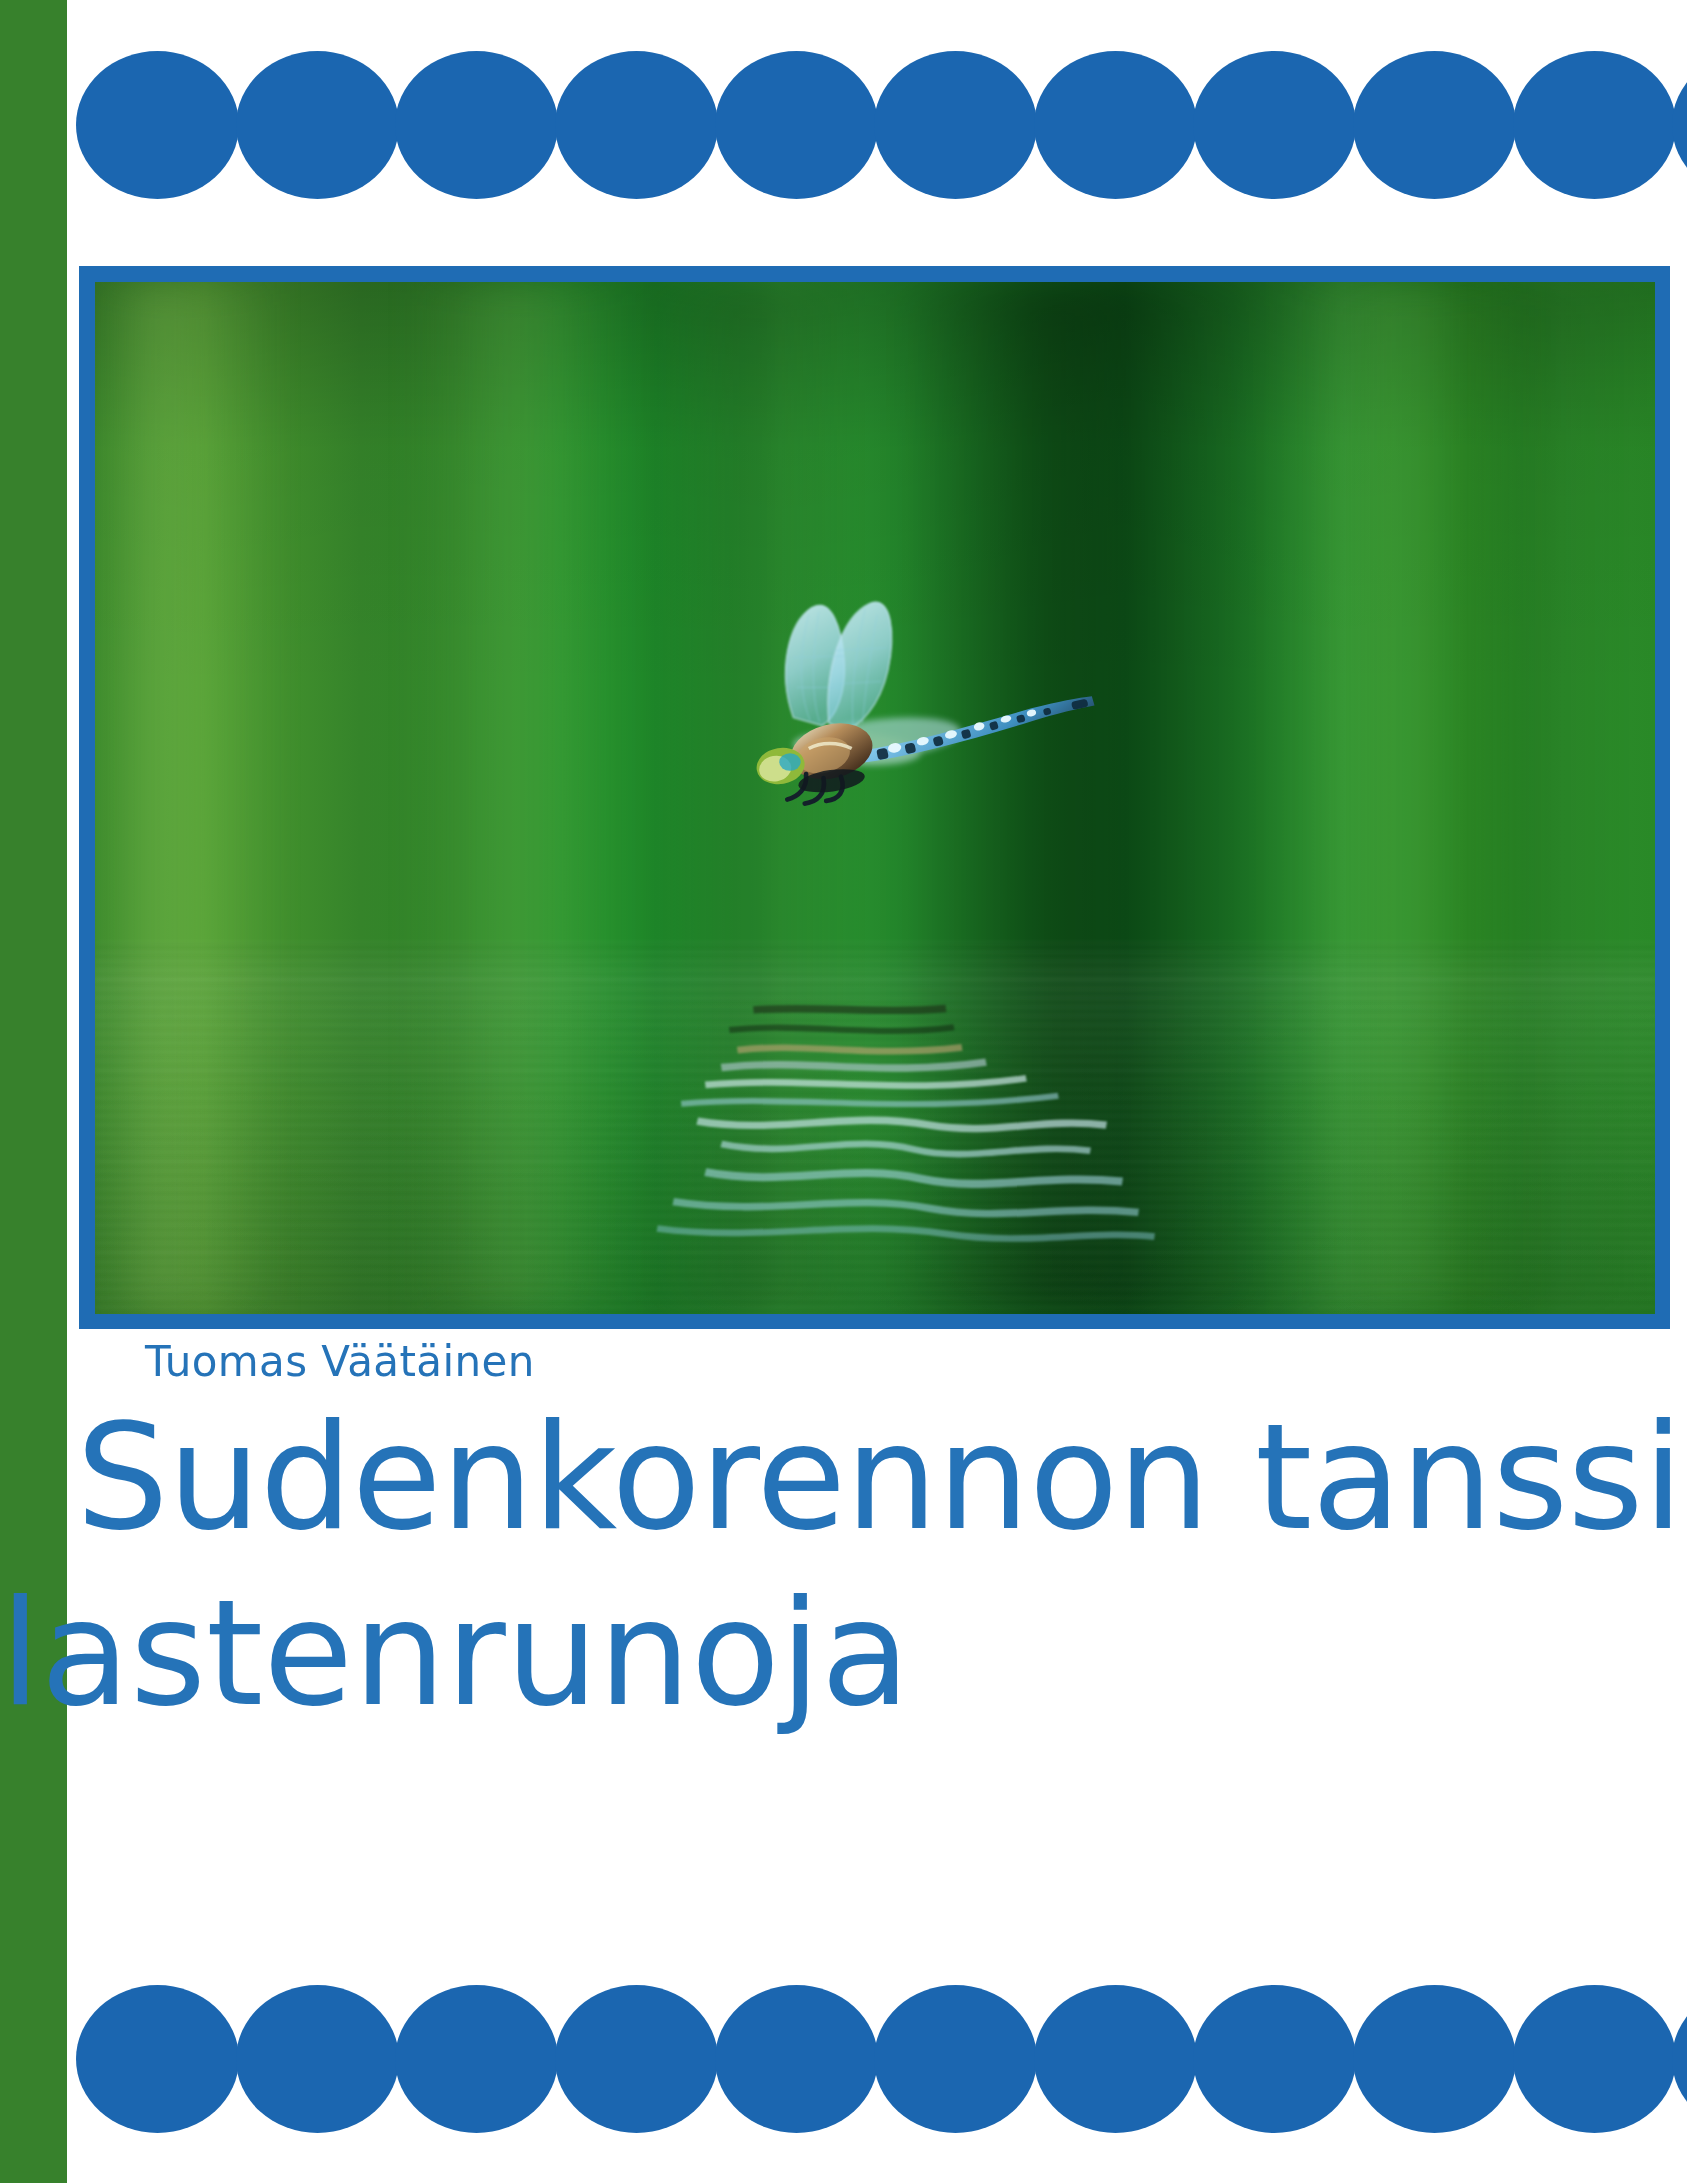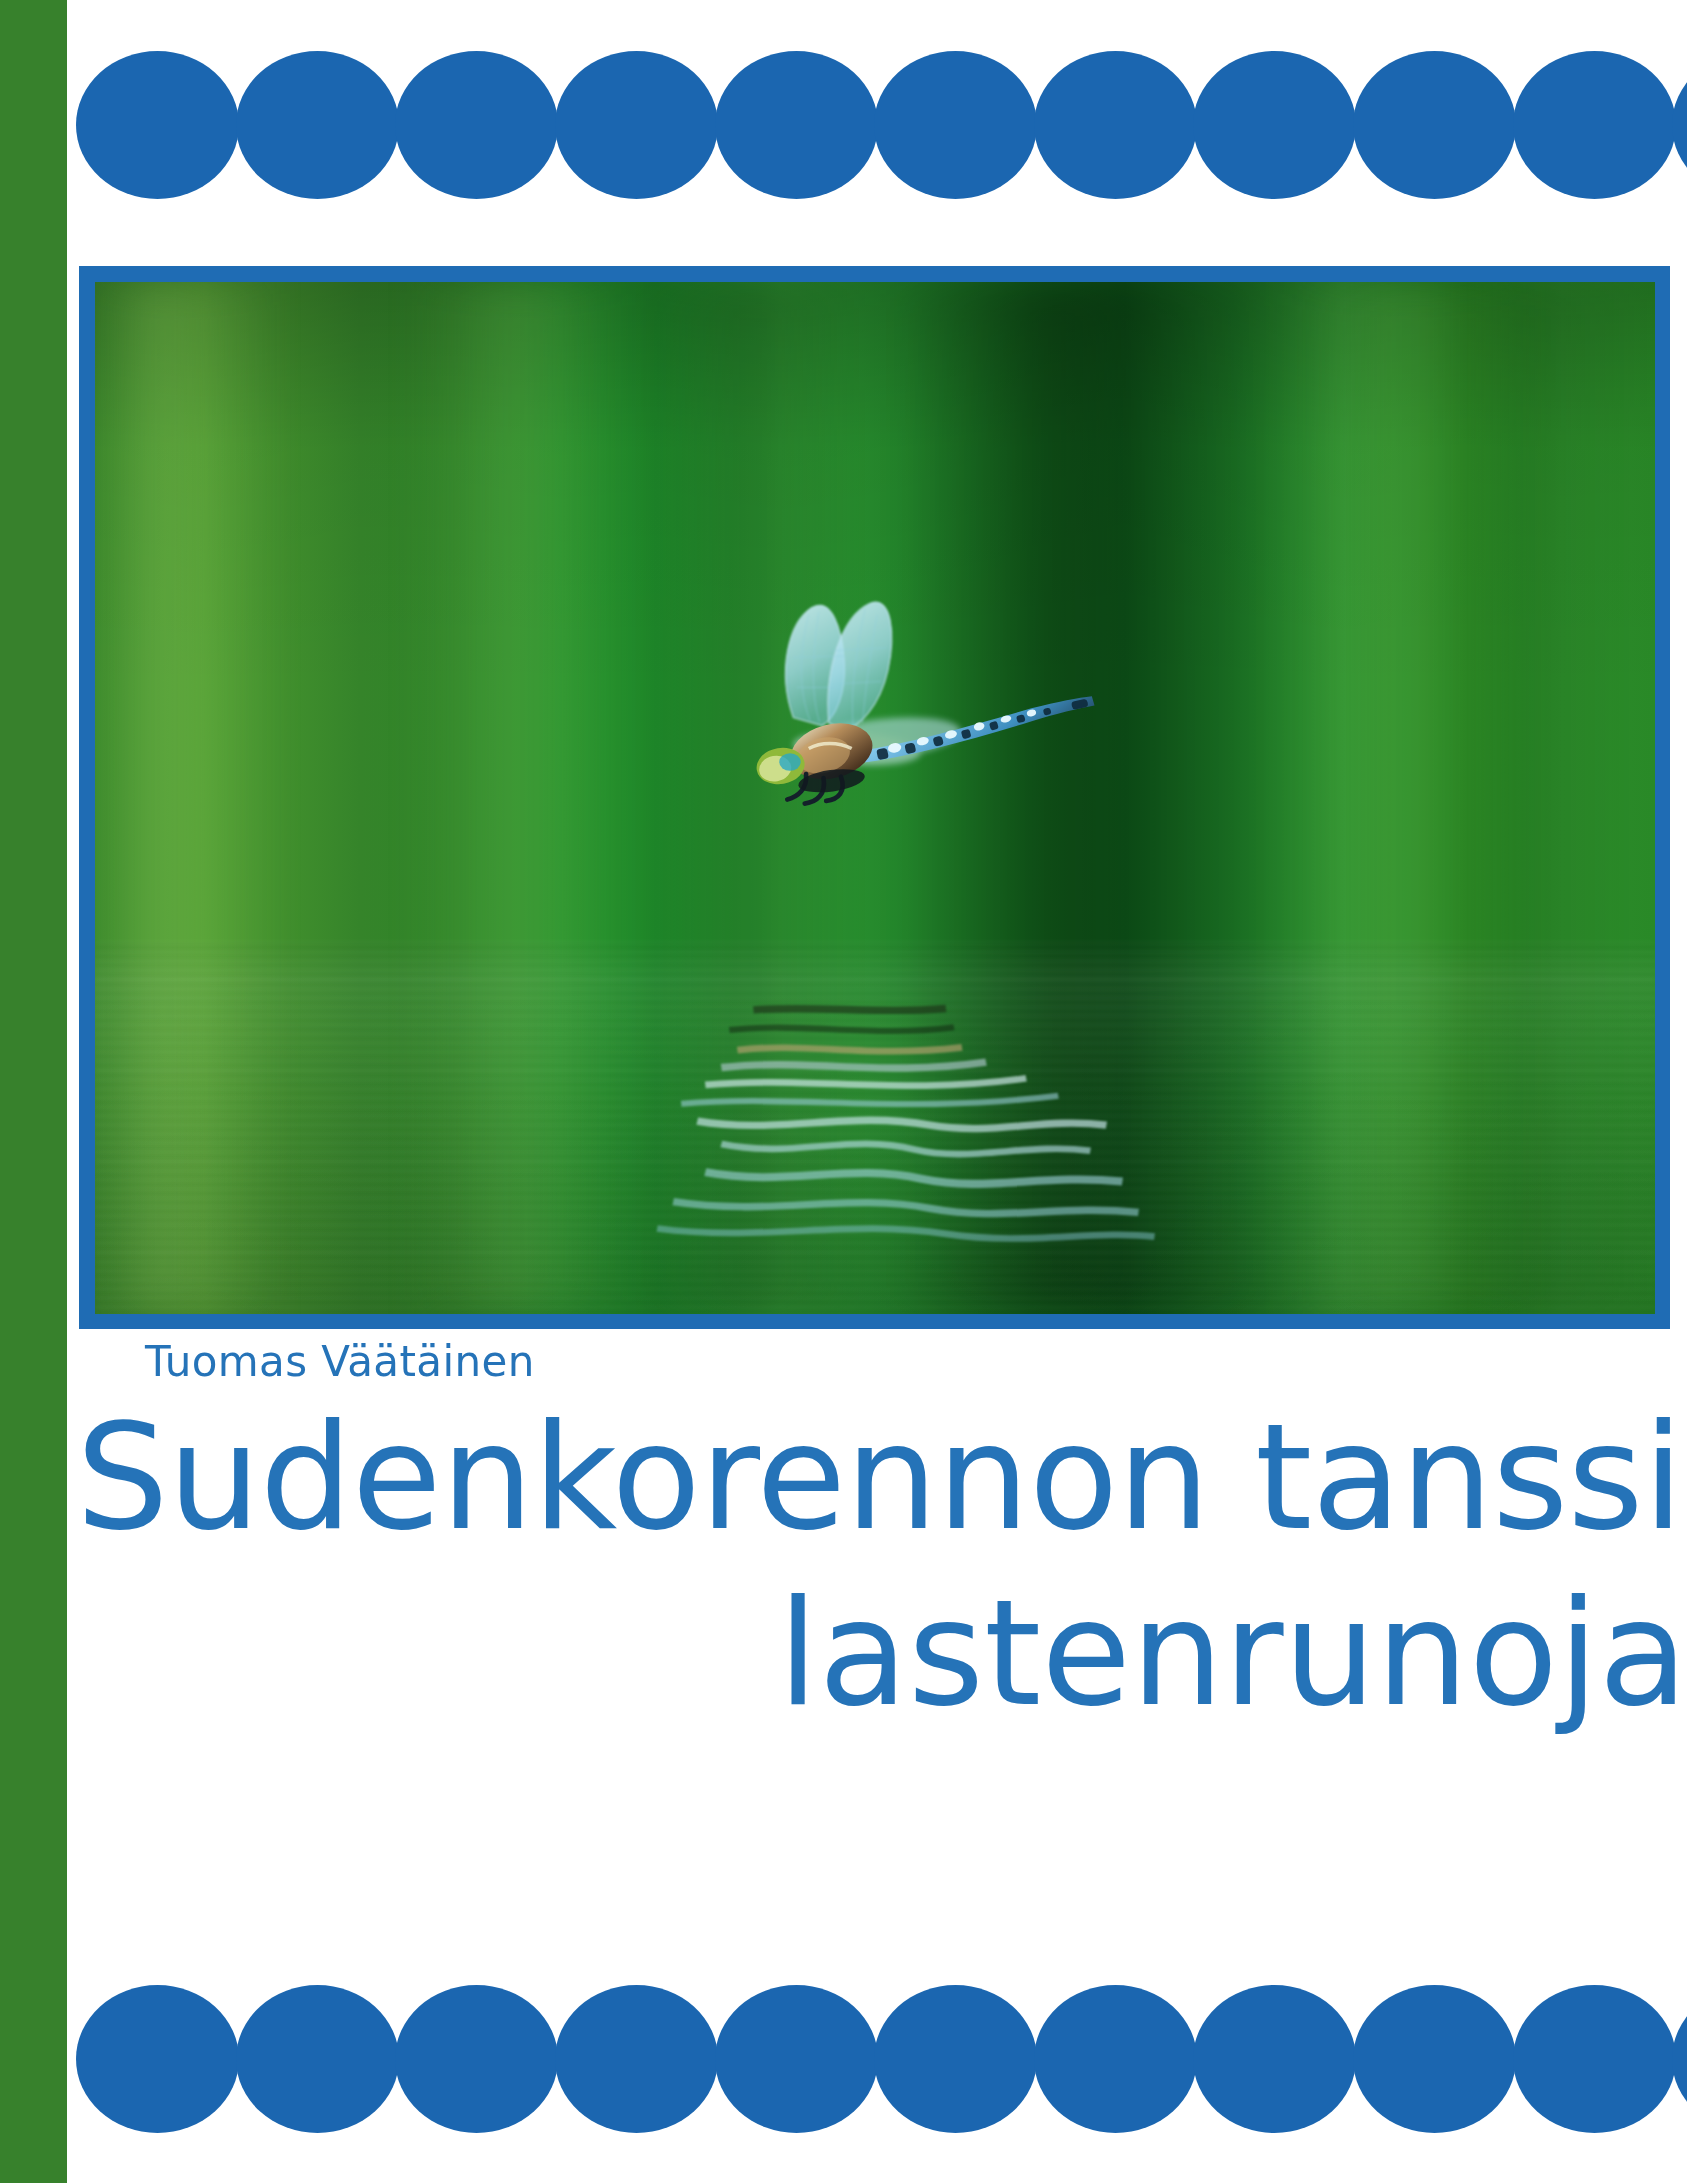--- a/index.html
+++ b/index.html
@@ -189,21 +189,21 @@
     line-height: 1.02;
     letter-spacing: -0.7px;
     white-space: nowrap;
   }
 
   .subtitle {
     position: absolute;
     left: 0;
     top: 1579px;
     width: 1688px;
-    text-align: right;
+    text-align: left;
     font-family: "DejaVu Sans", sans-serif;
     font-size: 146px;
     line-height: 1.02;
     white-space: nowrap;
   }
 </style>
 </head>
 <body>
 
 <div class="cover" style="background: rgb(255, 255, 255);">

